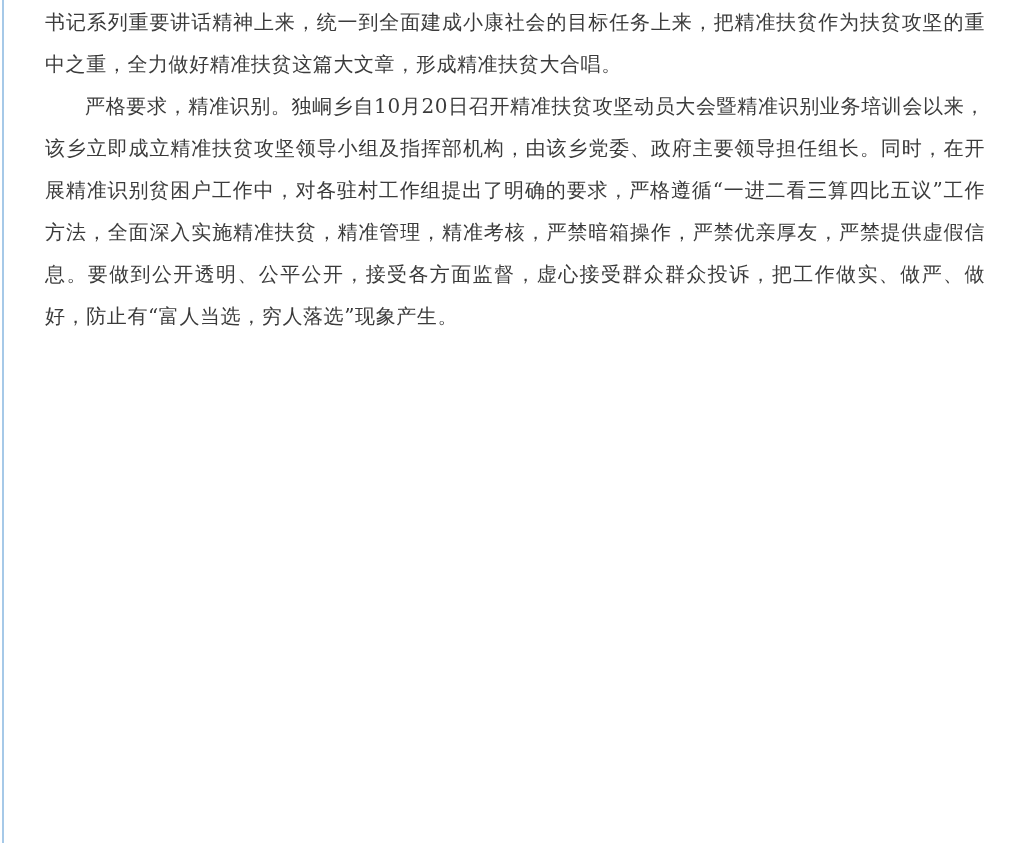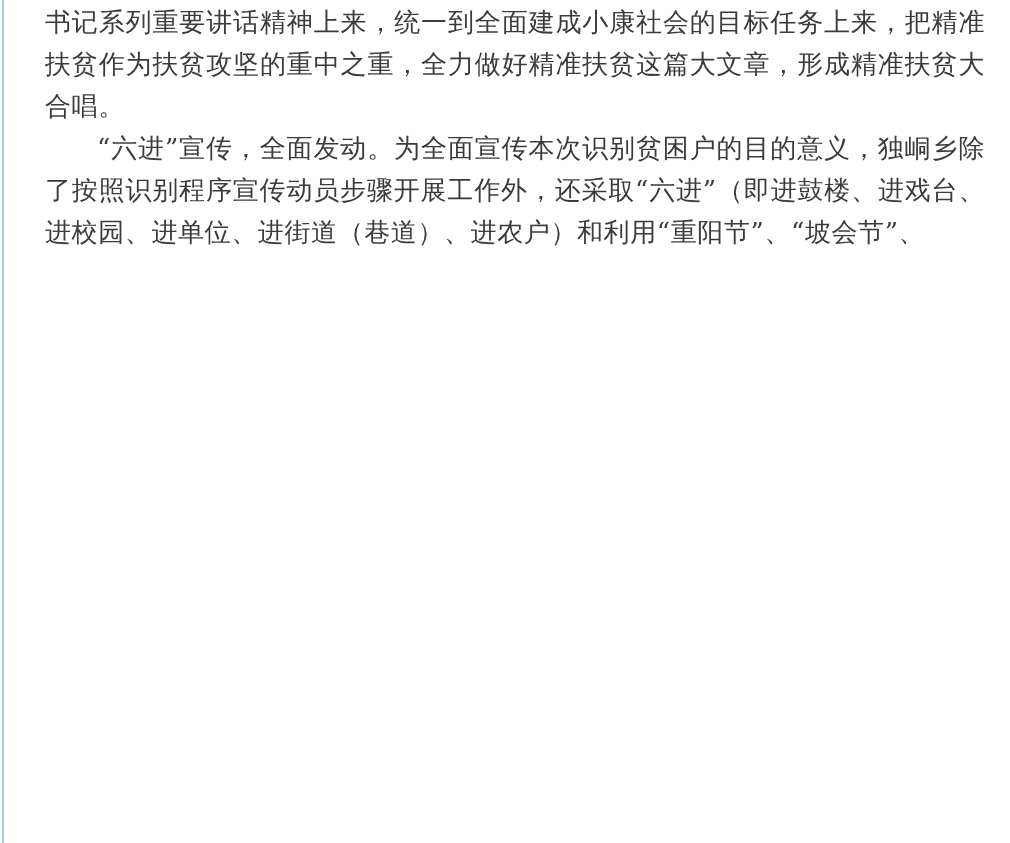--- a/index.html
+++ b/index.html
@@ -27,35 +27,35 @@
     width: 2px;
     height: 100%;
     background: var(--rule-color, #a6c9e8);
   }
   .content {
     position: absolute;
     left: 45px;
     top: 1px;
     width: 940px;
     color: var(--text-color, #3b3b3b);
-    font-size: 26px;
+    font-size: 20px;
     line-height: 42px;
     letter-spacing: 0.6px;
     text-align: justify;
   }
   .content p {
     margin: 0;
     padding: 0;
   }
   .content p.indent {
     text-indent: 2em;
   }
 </style>
 </head>
 <body>
 
 <div class="page">
   <div class="left-rule"></div>
   <div class="content">
       <p>书记系列重要讲话精神上来，统一到全面建成小康社会的目标任务上来，把精准扶贫作为扶贫攻坚的重中之重，全力做好精准扶贫这篇大文章，形成精准扶贫大合唱。</p>
-      <p class="indent">“六进”宣传，全面发动。为全面宣传本次识别贫困户的目的意义，独峒乡除了按照识别程序宣传动员步骤开展工作外，还采取“六进”（即进鼓楼、进戏台、进校园、进单位、进街道（巷道）、进农户）和利用“重阳节”、“坡会节”、</p>
+      <p class="indent">严格要求，精准识别。独峒乡自10月20日召开精准扶贫攻坚动员大会暨精准识别业务培训会以来，该乡立即成立精准扶贫攻坚领导小组及指挥部机构，由该乡党委、政府主要领导担任组长。同时，在开展精准识别贫困户工作中，对各驻村工作组提出了明确的要求，严格遵循“一进二看三算四比五议”工作方法，全面深入实施精准扶贫，精准管理，精准考核，严禁暗箱操作，严禁优亲厚友，严禁提供虚假信息。要做到公开透明、公平公开，接受各方面监督，虚心接受群众群众投诉，把工作做实、做严、做好，防止有“富人当选，穷人落选”现象产生。</p>
     </div>
 </div>
 
 </body></html>

